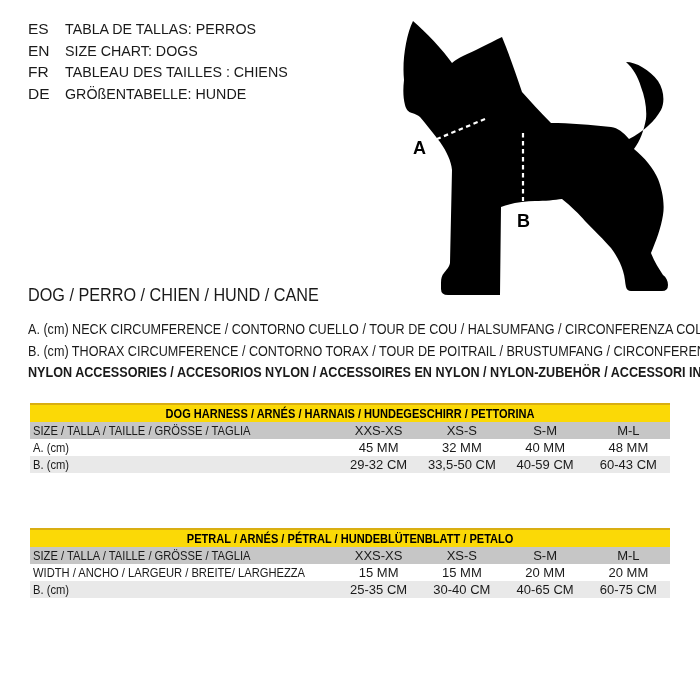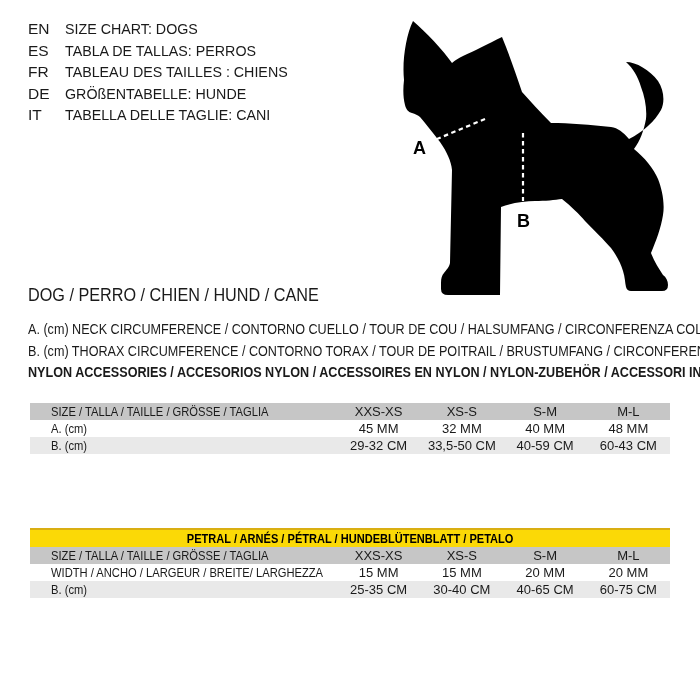--- a/index.html
+++ b/index.html
@@ -35,48 +35,44 @@
     height:19px;
     background:#FBD906;
     border-top:2px solid #D9AE12;
     display:flex; align-items:center; justify-content:center;
     font-weight:bold; color:#000;
   }
   .t-row { display:flex; align-items:center; height:17px; }
   .r-size { background:#C6C6C6; }
   .r-mid  { background:#FFFFFF; }
   .r-last { background:#E9E9E9; }
-  .c-label { width:307px; padding-left:21px; }
+  .c-label { width:307px; padding-left:3px; }
   .c-val   { width:83.25px; text-align:center; }
 
   svg text { font-family:"Liberation Sans","DejaVu Sans",sans-serif; }
 </style>
 </head>
 <body>
 
 <div class="lang-list">
   <div class="lang-row">
+    <span class="lang-code">ES</span>
+    <span class="lx92">TABLA DE TALLAS: PERROS</span>
+  </div>
+  <div class="lang-row">
     <span class="lang-code">EN</span>
     <span class="lx92">SIZE CHART: DOGS</span>
-  </div>
-  <div class="lang-row">
-    <span class="lang-code">ES</span>
-    <span class="lx92">TABLA DE TALLAS: PERROS</span>
   </div>
   <div class="lang-row">
     <span class="lang-code">FR</span>
     <span class="lx92">TABLEAU DES TAILLES : CHIENS</span>
   </div>
   <div class="lang-row">
     <span class="lang-code">DE</span>
     <span class="lx92">GRÖßENTABELLE: HUNDE</span>
-  </div>
-  <div class="lang-row">
-    <span class="lang-code">IT</span>
-    <span class="lx92">TABELLA DELLE TAGLIE: CANI</span>
   </div>
 </div>
 
 <div class="dog-figure">
   <svg viewBox="0 0 278 290" width="278" height="290">
     <path fill="#000000" d="
       M 20 8
       C 13 22 9 48 11 67
       C 10 76 10 84 12 92
       C 13 96 15 99 19 100
@@ -135,20 +131,23 @@
   </div>
   <div>
     <span class="lx90">B. (cm) THORAX CIRCUMFERENCE / CONTORNO TORAX / TOUR DE POITRAIL / BRUSTUMFANG / CIRCONFERENZA TORACE</span>
   </div>
   <div class="section-title">
     <span class="lx90">NYLON ACCESSORIES / ACCESORIOS NYLON / ACCESSOIRES EN NYLON / NYLON-ZUBEHÖR / ACCESSORI IN NYLON</span>
   </div>
 </div>
 
 <div class="size-table" style="top:403px;">
+  <div class="t-head">
+    <span class="cx85">DOG HARNESS / ARNÉS / HARNAIS / HUNDEGESCHIRR / PETTORINA</span>
+  </div>
   <div class="t-row r-size">
     <div class="c-label"><span class="lx86">SIZE / TALLA / TAILLE / GRÖSSE / TAGLIA</span></div>
     <div class="c-val">XXS-XS</div>
     <div class="c-val">XS-S</div>
     <div class="c-val">S-M</div>
     <div class="c-val">M-L</div>
   </div>
   <div class="t-row r-mid">
     <div class="c-label"><span class="lx86">A. (cm)</span></div>
     <div class="c-val">45 MM</div>

